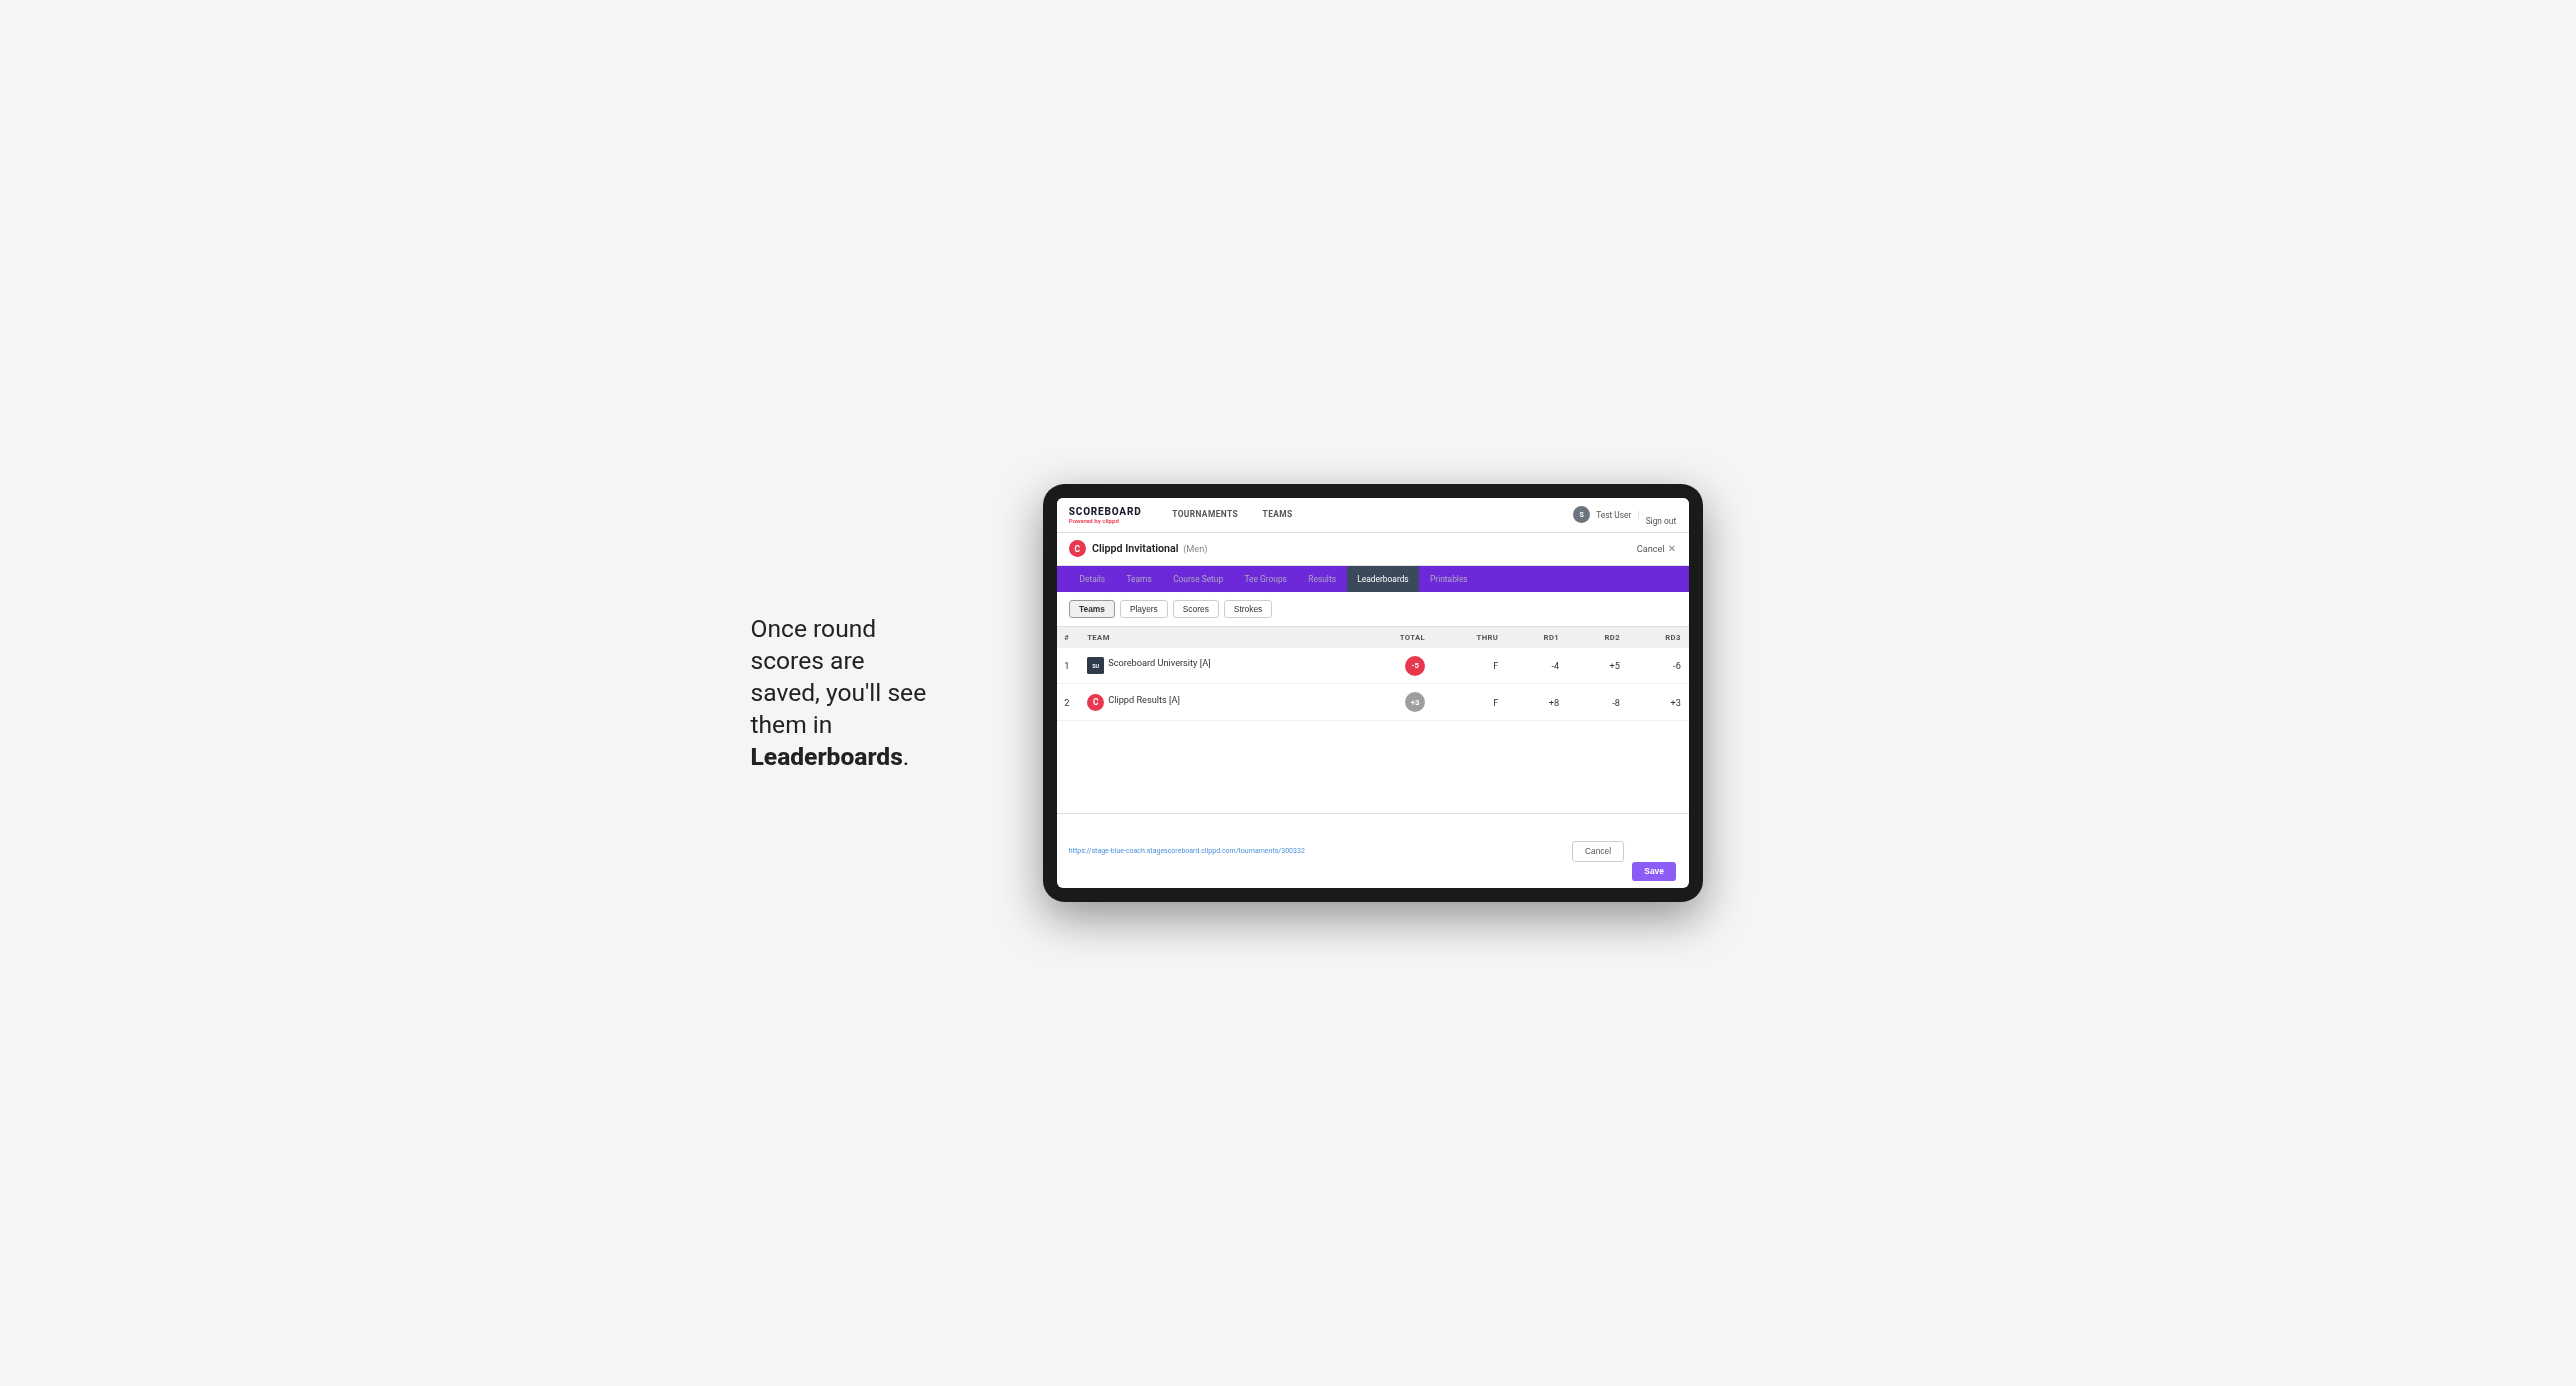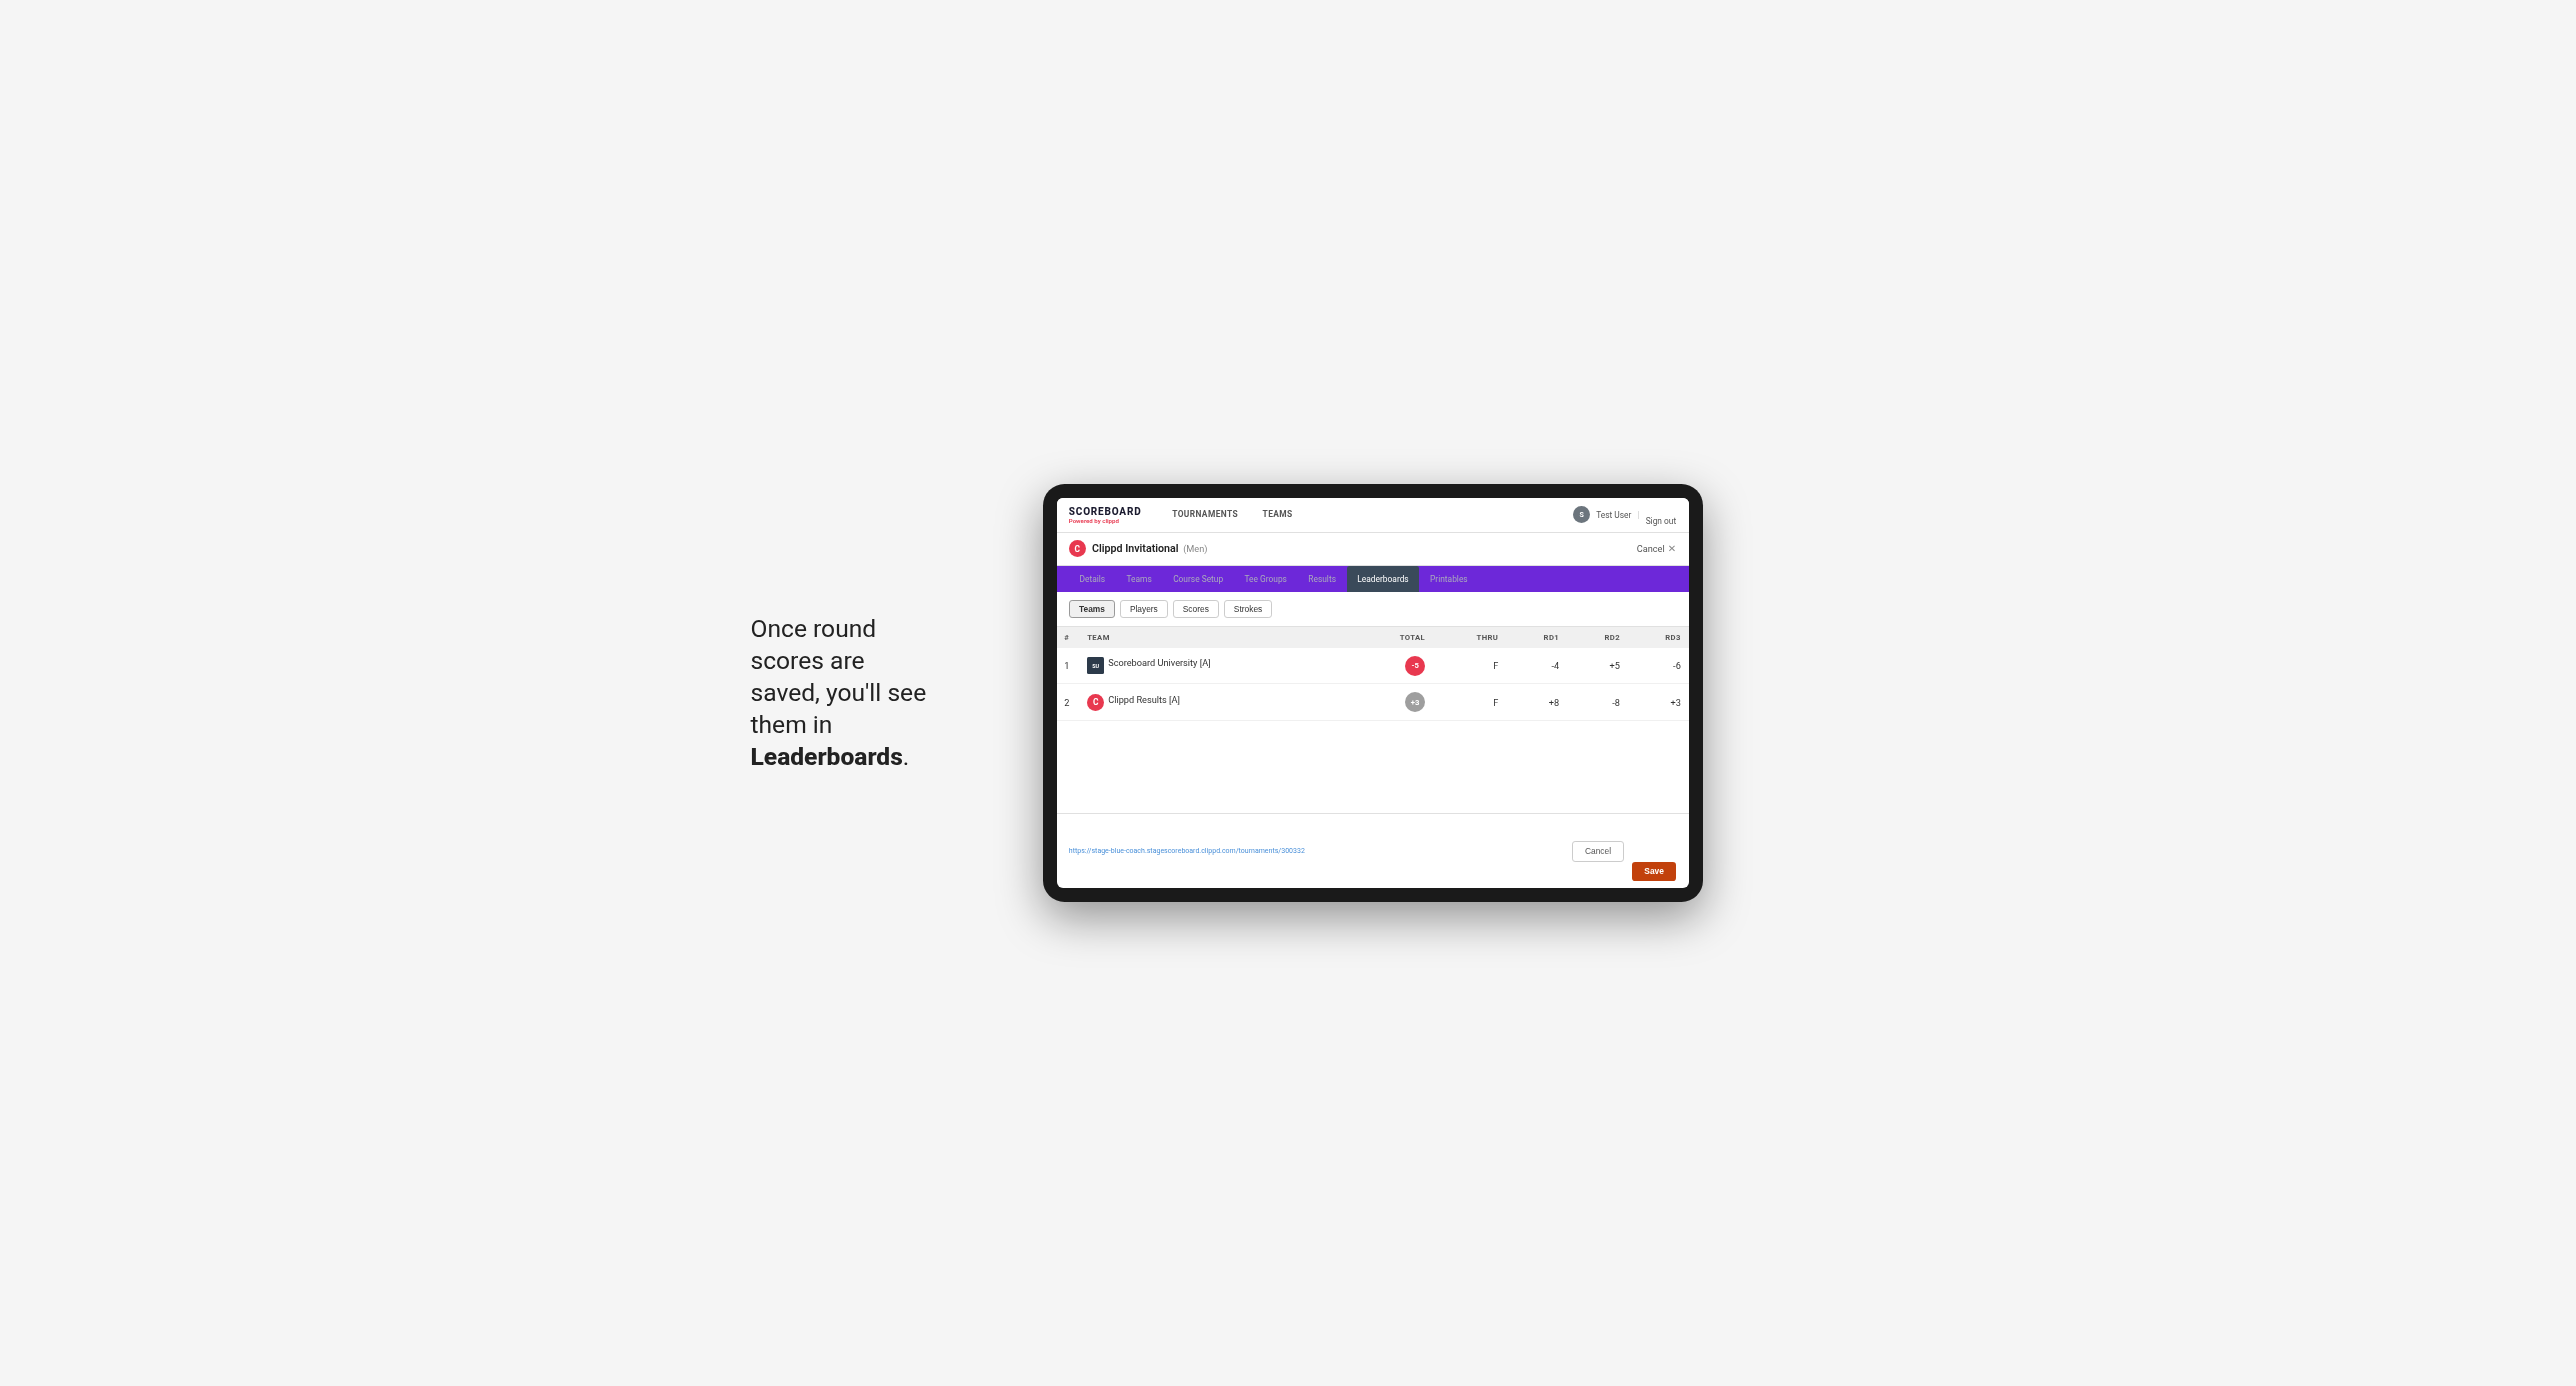--- a/index.html
+++ b/index.html
@@ -317,21 +317,21 @@
       border-radius: 3.1px;
       background: #fff;
       font-size: 8.4px;
       color: #555;
       cursor: pointer;
     }
     .btn-save {
       padding: 4.6px 12.3px;
       border: none;
       border-radius: 3.1px;
-      background: #c2410c;
+      background: #8b5cf6;
       font-size: 8.4px;
       color: #fff;
       font-weight: 600;
       cursor: pointer;
       margin-top: 40px;
     }
 
     
     .content-spacer {
       min-height: 92px;

